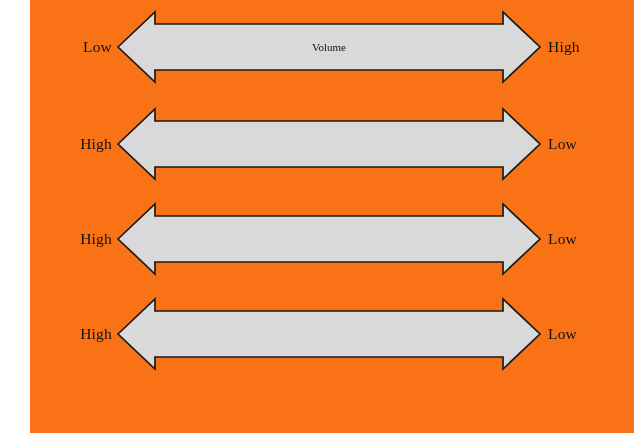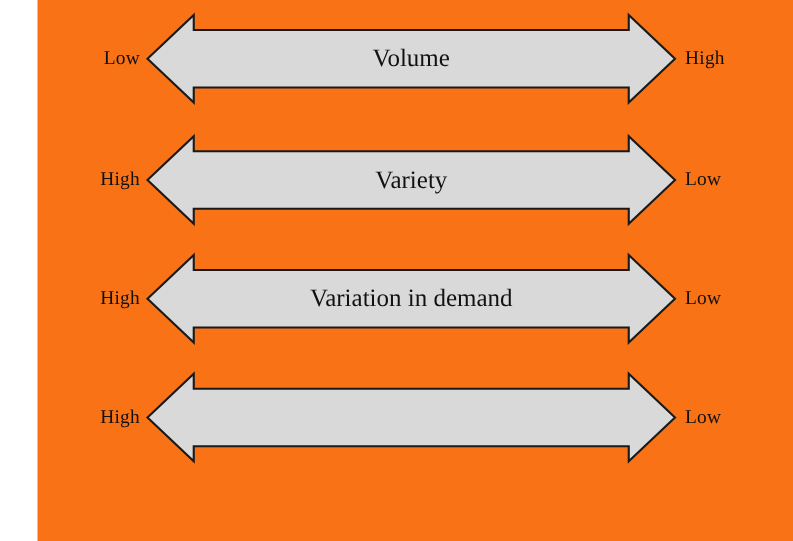--- a/index.html
+++ b/index.html
@@ -66,21 +66,21 @@
     stroke-linejoin: miter;
   }
   .arrow-caption {
     position: absolute;
     left: 125px;
     width: 348px;          
     top: 0;
     height: 80px;
     line-height: 80px;
     text-align: center;
-    font-size: 20px;
+    font-size: 11px;
     color: #111111;
     white-space: nowrap;
     pointer-events: none;
   }
 </style>
 </head>
 <body>
 
 <div id="diagram-canvas" style="background: #f97316; margin-left: 30px;">
 
@@ -96,33 +96,31 @@
     <span class="side-label right" style="color: rgb(17, 17, 17);">High</span>
   </div>
 
   <div class="arrow-row" data-row="1">
     <span class="side-label left" style="color: rgb(17, 17, 17);">High</span>
 
     <svg class="arrow-svg" viewBox="0 0 634 80" preserveAspectRatio="none" aria-hidden="true">
       <polygon class="arrow-shape" points="88,40 125,5 125,17 473,17 473,5 510,40 473,75 473,63 125,63 125,75" style="fill: rgb(217, 217, 217); stroke: rgb(26, 26, 26);"></polygon>
     </svg>
 
-    <span class="arrow-caption" style="color: rgb(17, 17, 17);">Variety</span>
 
     <span class="side-label right" style="color: rgb(17, 17, 17);">Low</span>
   </div>
 
   <div class="arrow-row" data-row="2">
     <span class="side-label left" style="color: rgb(17, 17, 17);">High</span>
 
     <svg class="arrow-svg" viewBox="0 0 634 80" preserveAspectRatio="none" aria-hidden="true">
       <polygon class="arrow-shape" points="88,40 125,5 125,17 473,17 473,5 510,40 473,75 473,63 125,63 125,75" style="fill: rgb(217, 217, 217); stroke: rgb(26, 26, 26);"></polygon>
     </svg>
 
-    <span class="arrow-caption" style="color: rgb(17, 17, 17);">Variation in demand</span>
 
     <span class="side-label right" style="color: rgb(17, 17, 17);">Low</span>
   </div>
 
   <div class="arrow-row" data-row="3">
     <span class="side-label left" style="color: rgb(17, 17, 17);">High</span>
 
     <svg class="arrow-svg" viewBox="0 0 634 80" preserveAspectRatio="none" aria-hidden="true">
       <polygon class="arrow-shape" points="88,40 125,5 125,17 473,17 473,5 510,40 473,75 473,63 125,63 125,75" style="fill: rgb(217, 217, 217); stroke: rgb(26, 26, 26);"></polygon>
     </svg>

